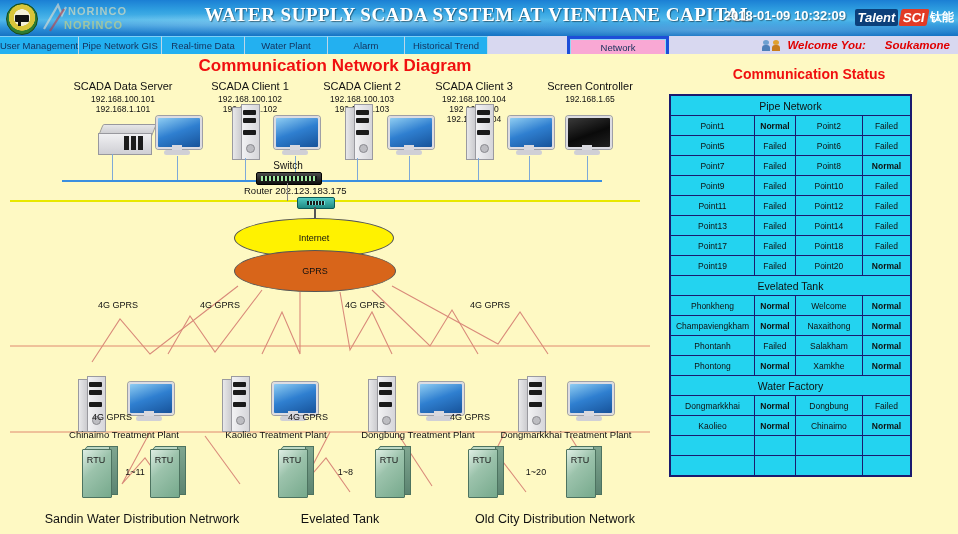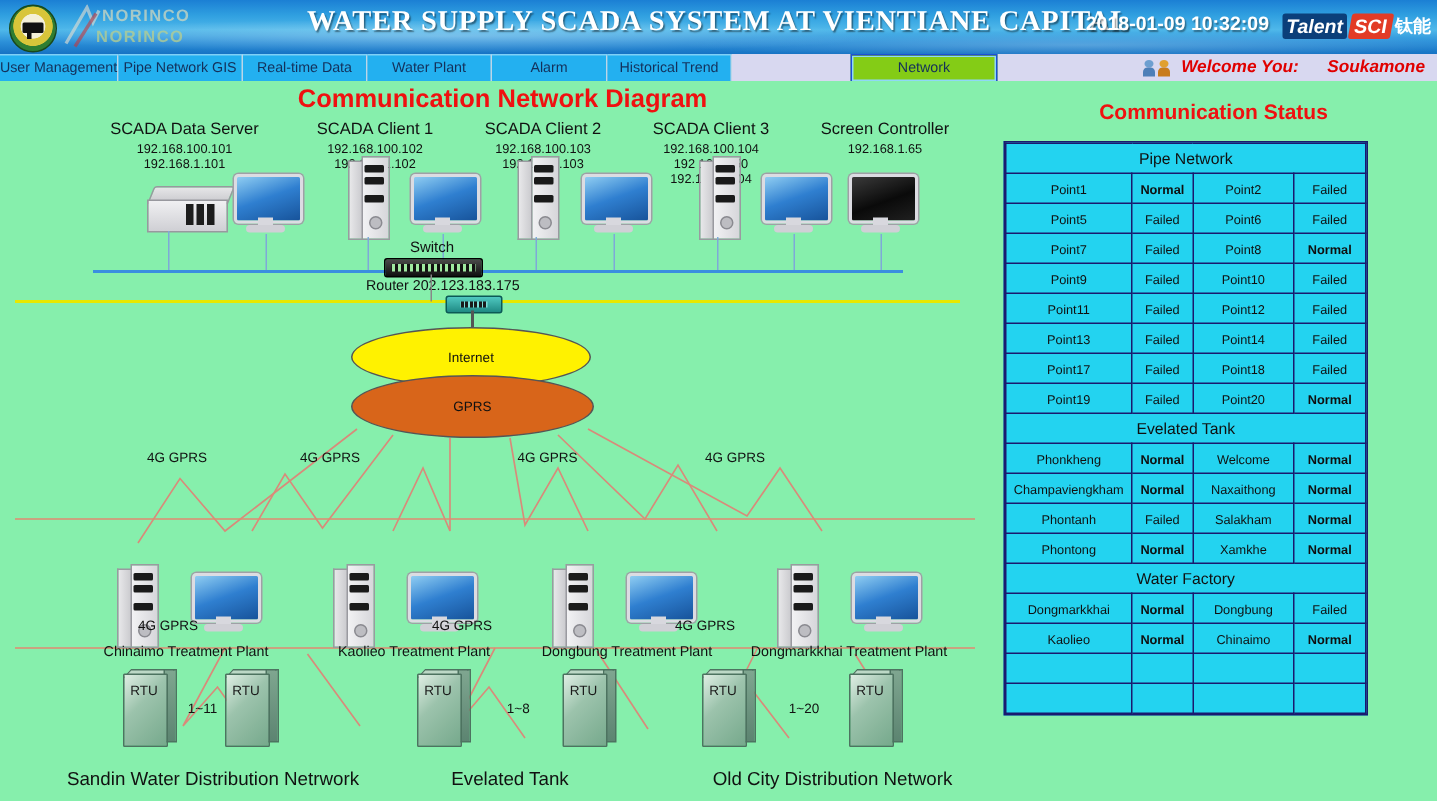--- a/index.html
+++ b/index.html
@@ -64,36 +64,36 @@
     position:absolute;left:0;top:36px;width:958px;height:18px;
     background:#d8d8f0;
   }
   .nav-tabs{position:absolute;left:0;top:0;display:flex;height:18px;}
   .nav-tab{
     background:#23b0f0;border-right:1px solid #bcd6e8;border-top:1px solid #7fd0f6;
     color:#14305a;font-size:9.5px;display:flex;align-items:center;justify-content:center;
     height:17px;cursor:pointer;white-space:nowrap;
   }
   .nav-tab.sel{
-    background:#84cc16;border:1px solid #1d4ed8;box-shadow:inset 0 0 0 1px #8fd8f7;
+    background:#f9a8d4;border:3px solid #1d4ed8;box-shadow:inset 0 0 0 1px #8fd8f7;
   }
   .nav-right{
     position:absolute;right:0;top:0;height:18px;width:320px;
     display:flex;align-items:center;justify-content:flex-end;gap:5px;padding-right:8px;
   }
   .people-icon{display:inline-block;width:20px;height:13px;position:relative;}
   .people-icon i{position:absolute;display:block;border-radius:50% 50% 0 0;}
   .people-icon .h1{left:1px;top:1px;width:6px;height:5px;background:#6d9fd0;border-radius:50%;}
   .people-icon .b1{left:0px;top:6px;width:8px;height:6px;background:#4d7fb8;border-radius:3px 3px 0 0;}
   .people-icon .h2{left:11px;top:1px;width:6px;height:5px;background:#e0a030;border-radius:50%;}
   .people-icon .b2{left:10px;top:6px;width:8px;height:6px;background:#c87c1c;border-radius:3px 3px 0 0;}
   .welcome{color:#e00000;font-style:italic;font-weight:bold;font-size:11.5px;}
   .username{color:#e00000;font-style:italic;font-weight:bold;font-size:11.5px;margin-left:14px;}
   
-  .canvas{position:absolute;left:0;top:54px;width:958px;height:480px;background:#86efac;}
+  .canvas{position:absolute;left:0;top:54px;width:958px;height:480px;background:#fef9c3;}
   .diag-title{
     position:absolute;left:40px;top:2px;width:590px;text-align:center;
     color:#f01010;font-weight:bold;font-size:17px;font-family:"Liberation Sans",sans-serif;
   }
   .comm-title{
     position:absolute;left:660px;top:12px;width:298px;text-align:center;
     color:#f01010;font-weight:bold;font-size:14px;
   }
   
   .node-name{position:absolute;font-size:11px;color:#111;text-align:center;white-space:nowrap;}

